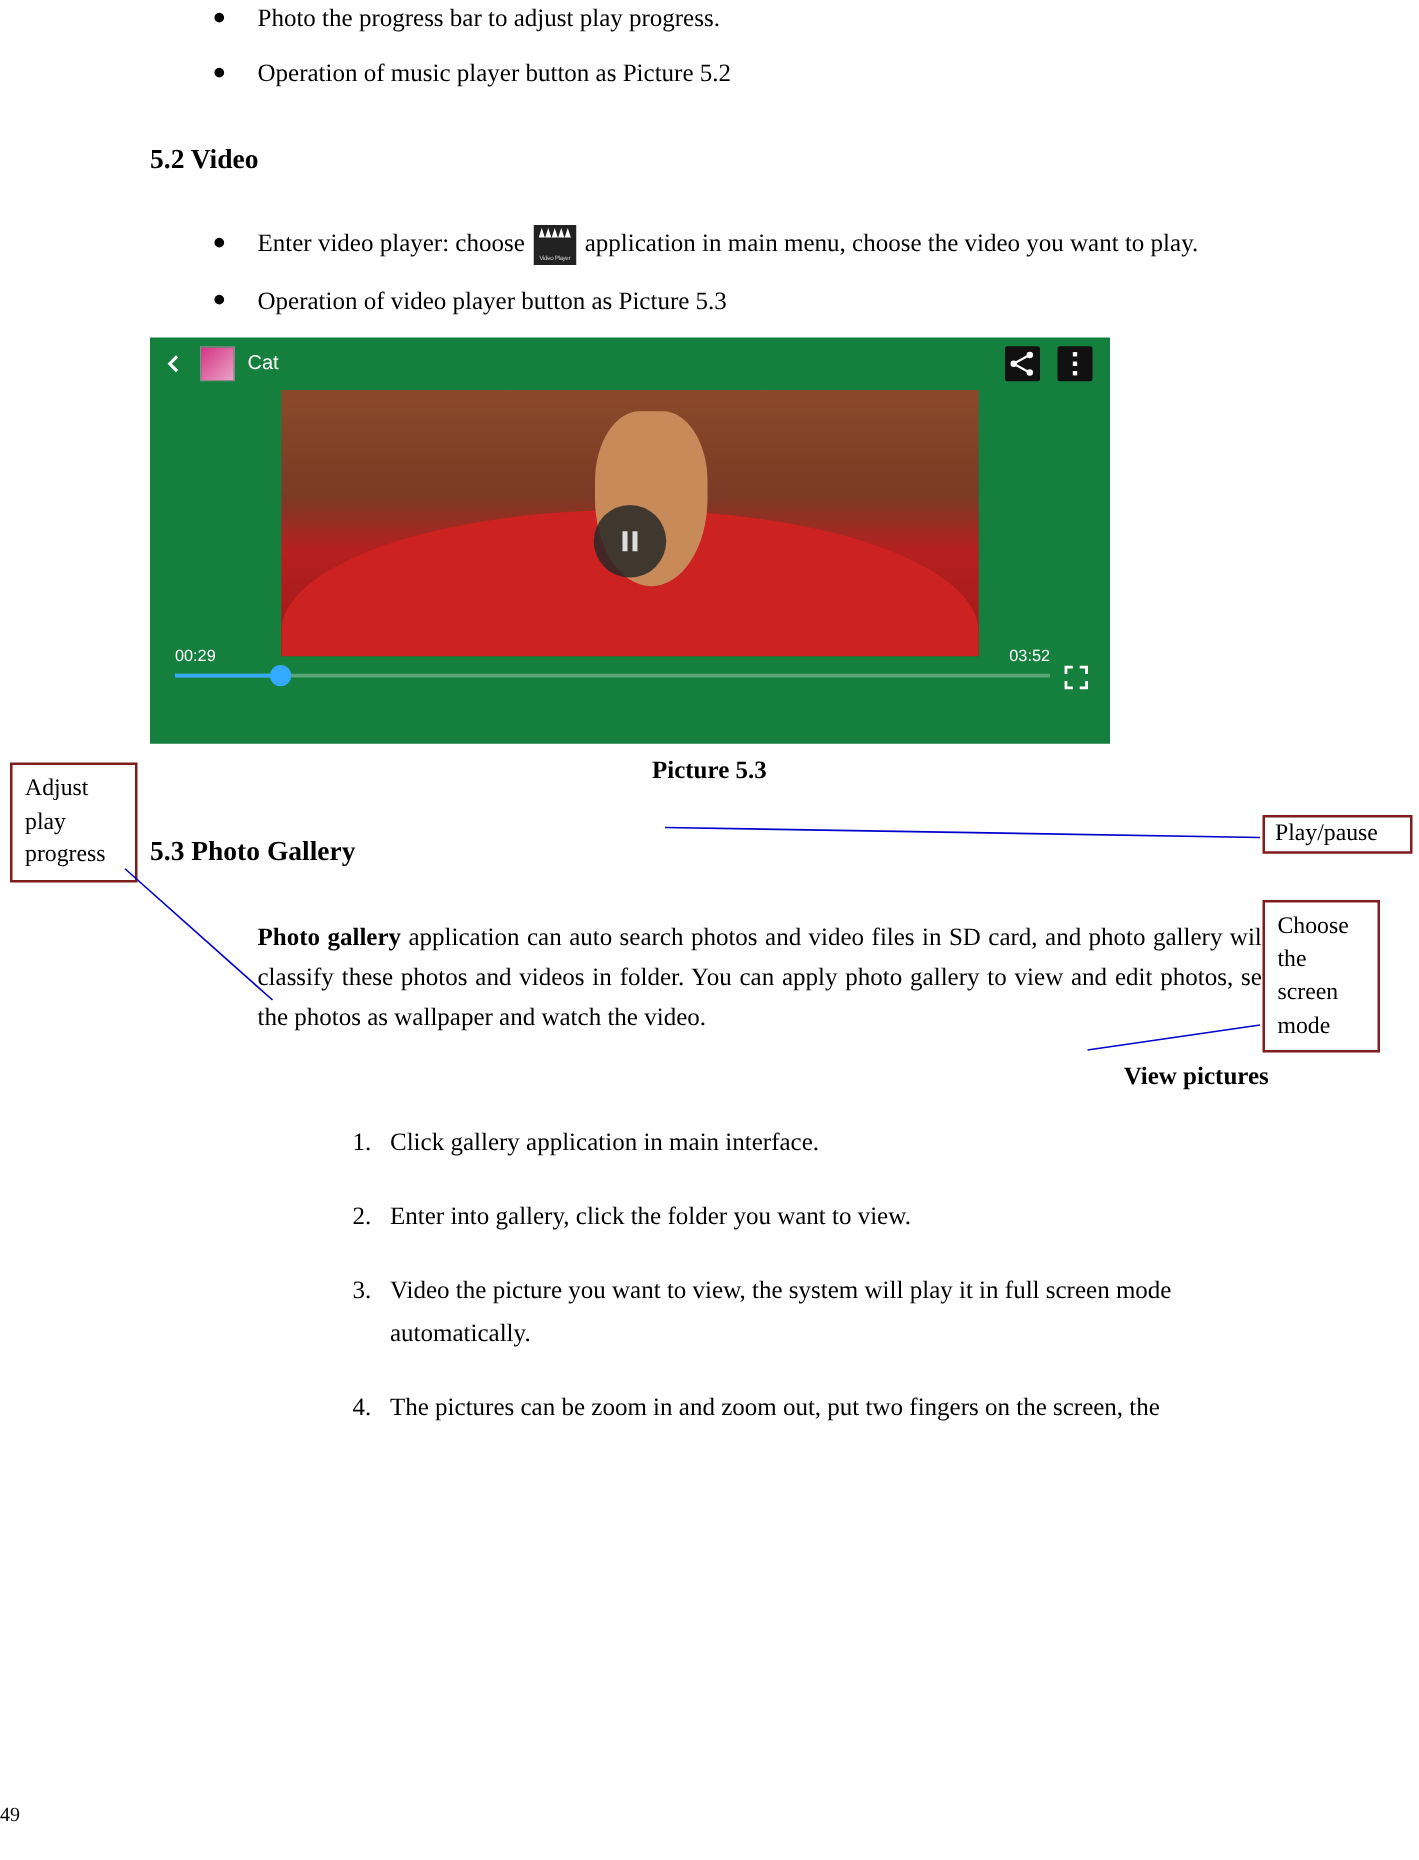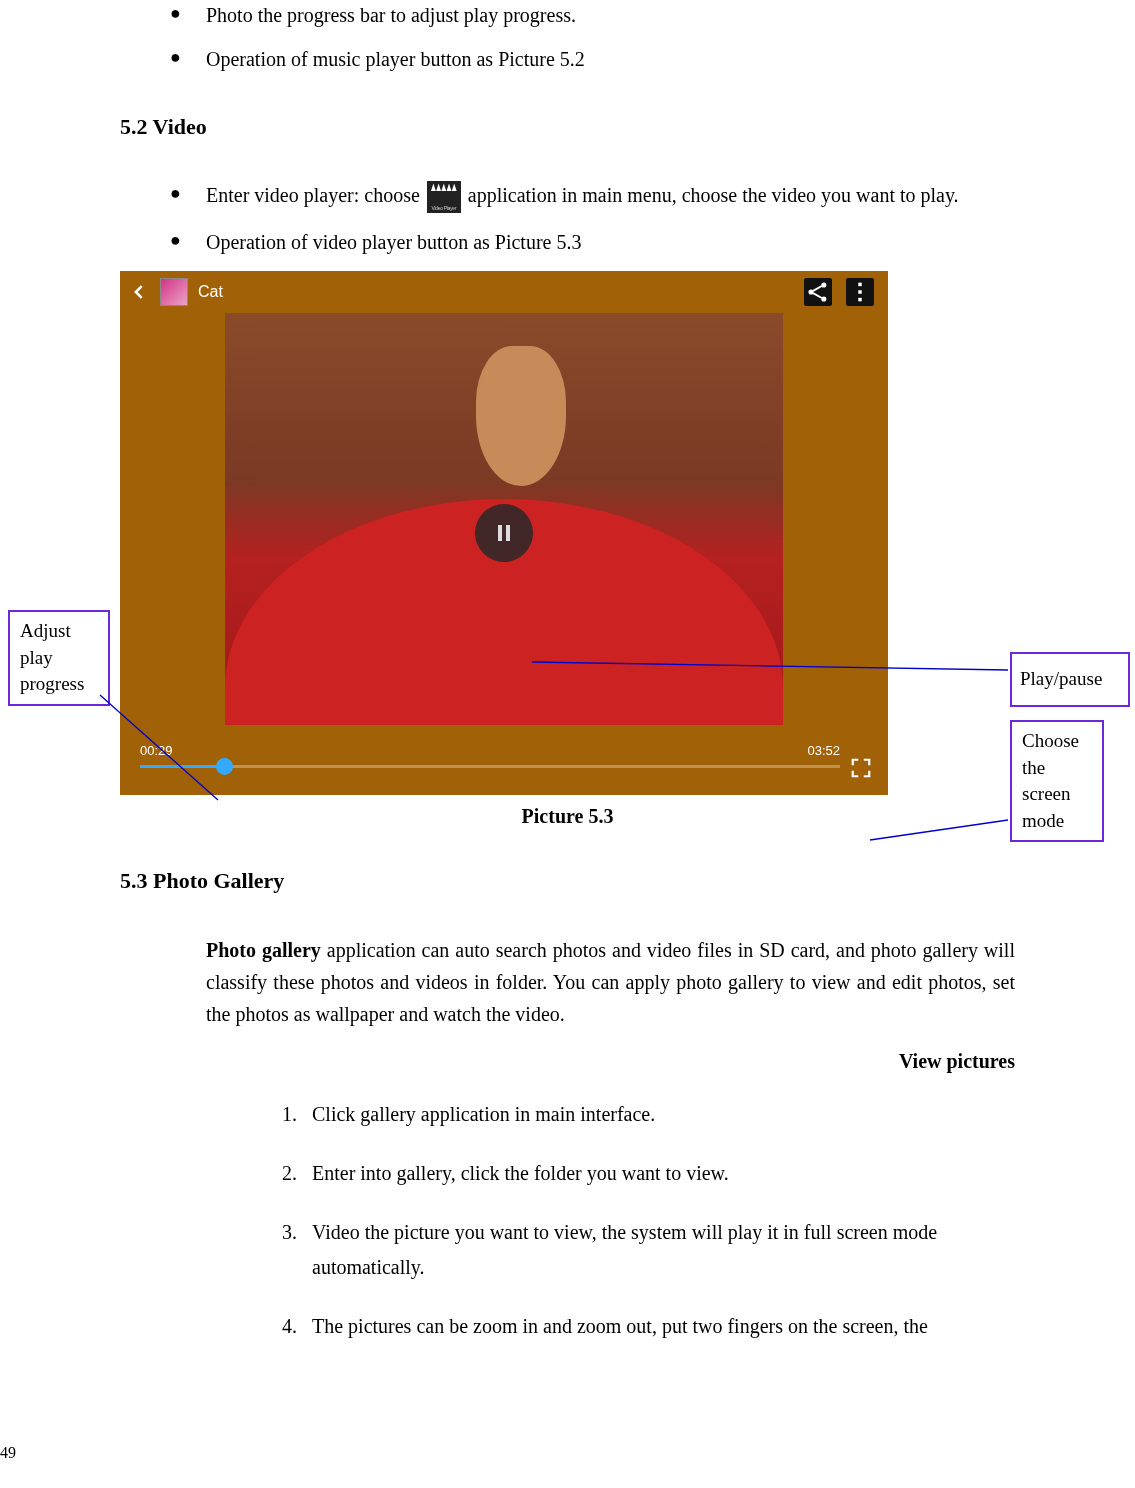--- a/index.html
+++ b/index.html
@@ -80,22 +80,22 @@
     font-size: 5px;
     color: #ccc;
     text-align: center;
     font-family: Arial, sans-serif;
     letter-spacing: -0.3px;
   }
 
   
   .video-player {
     width: 768px;
-    height: 524px;
-    background: #a16207;
+    height: 325px;
+    background: #15803d;
     position: relative;
     margin-top: 8px;
   }
   .vp-topbar {
     height: 42px;
     display: flex;
     align-items: center;
     color: #fff;
     font-family: Arial, sans-serif;
     font-size: 16px;
@@ -157,21 +157,21 @@
     margin-left: -29px; margin-top: -29px;
     border-radius: 50%;
     background: rgba(40,40,40,0.85);
     display: flex;
     align-items: center;
     justify-content: center;
   }
   .vp-center-btn svg { width: 24px; height: 24px; }
   .vp-bottombar {
     position: absolute;
-    left: 0; right: 0; bottom: 8px;
+    left: 0; right: 0; bottom: 34px;
     height: 46px;
     color: #fff;
     font-family: Arial, sans-serif;
     font-size: 13px;
     margin-top: 43px;
   }
   .vp-time-left { position: absolute; left: 20px; top: 2px; }
   .vp-time-right { position: absolute; right: 48px; top: 2px; }
   .vp-track {
     position: absolute;
@@ -206,29 +206,29 @@
 
   .caption-center {
     text-align: center;
     font-weight: bold;
     margin: 10px 0 30px 0;
   }
 
   
   .callout {
     position: absolute;
-    border: 2px solid #6d28d9;
+    border: 2px solid #7f1d1d;
     background: #fff;
     padding: 6px 10px;
     font-size: 19px;
     line-height: 1.4;
     font-family: "Times New Roman", Times, serif;
   }
   .callout-left { left: 8px; top: 610px; width: 78px; }
-  .callout-pp { left: 1010px; top: 652px; width: 100px; padding: 12px 8px;}
+  .callout-pp { left: 1010px; top: 652px; width: 100px; padding: 0 8px;}
   .callout-fs { left: 1010px; top: 720px; width: 70px; }
 
   svg.line-overlay {
     position: absolute;
     left: 0; top: 0;
     width: 1135px; height: 1488px;
     pointer-events: none;
   }
 
   .view-pictures {

